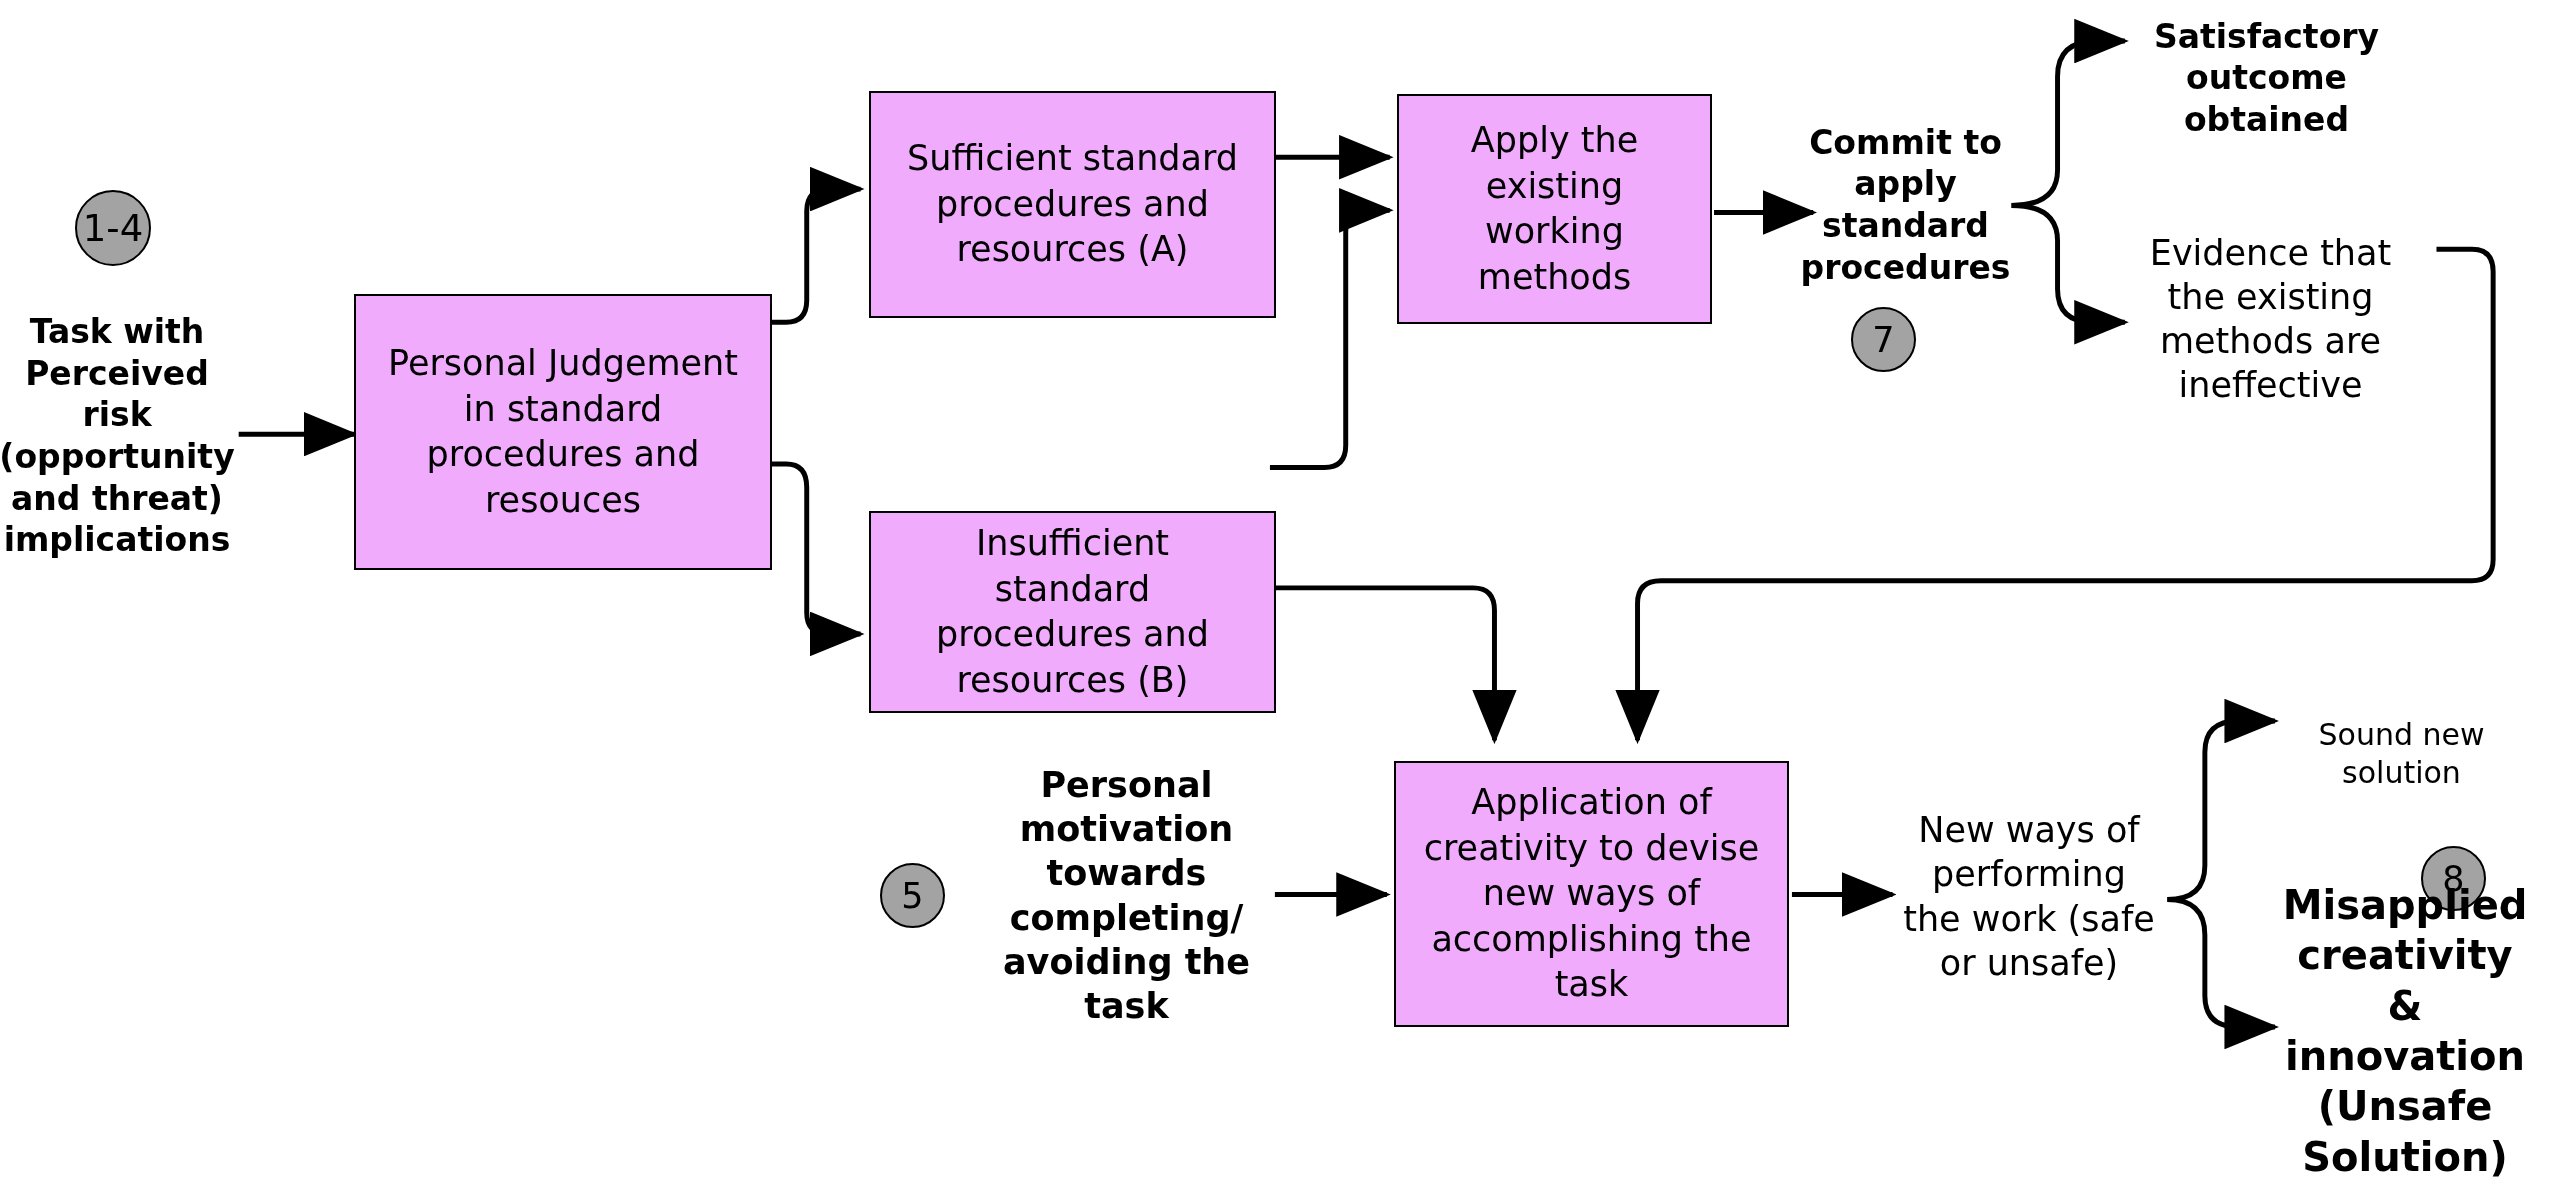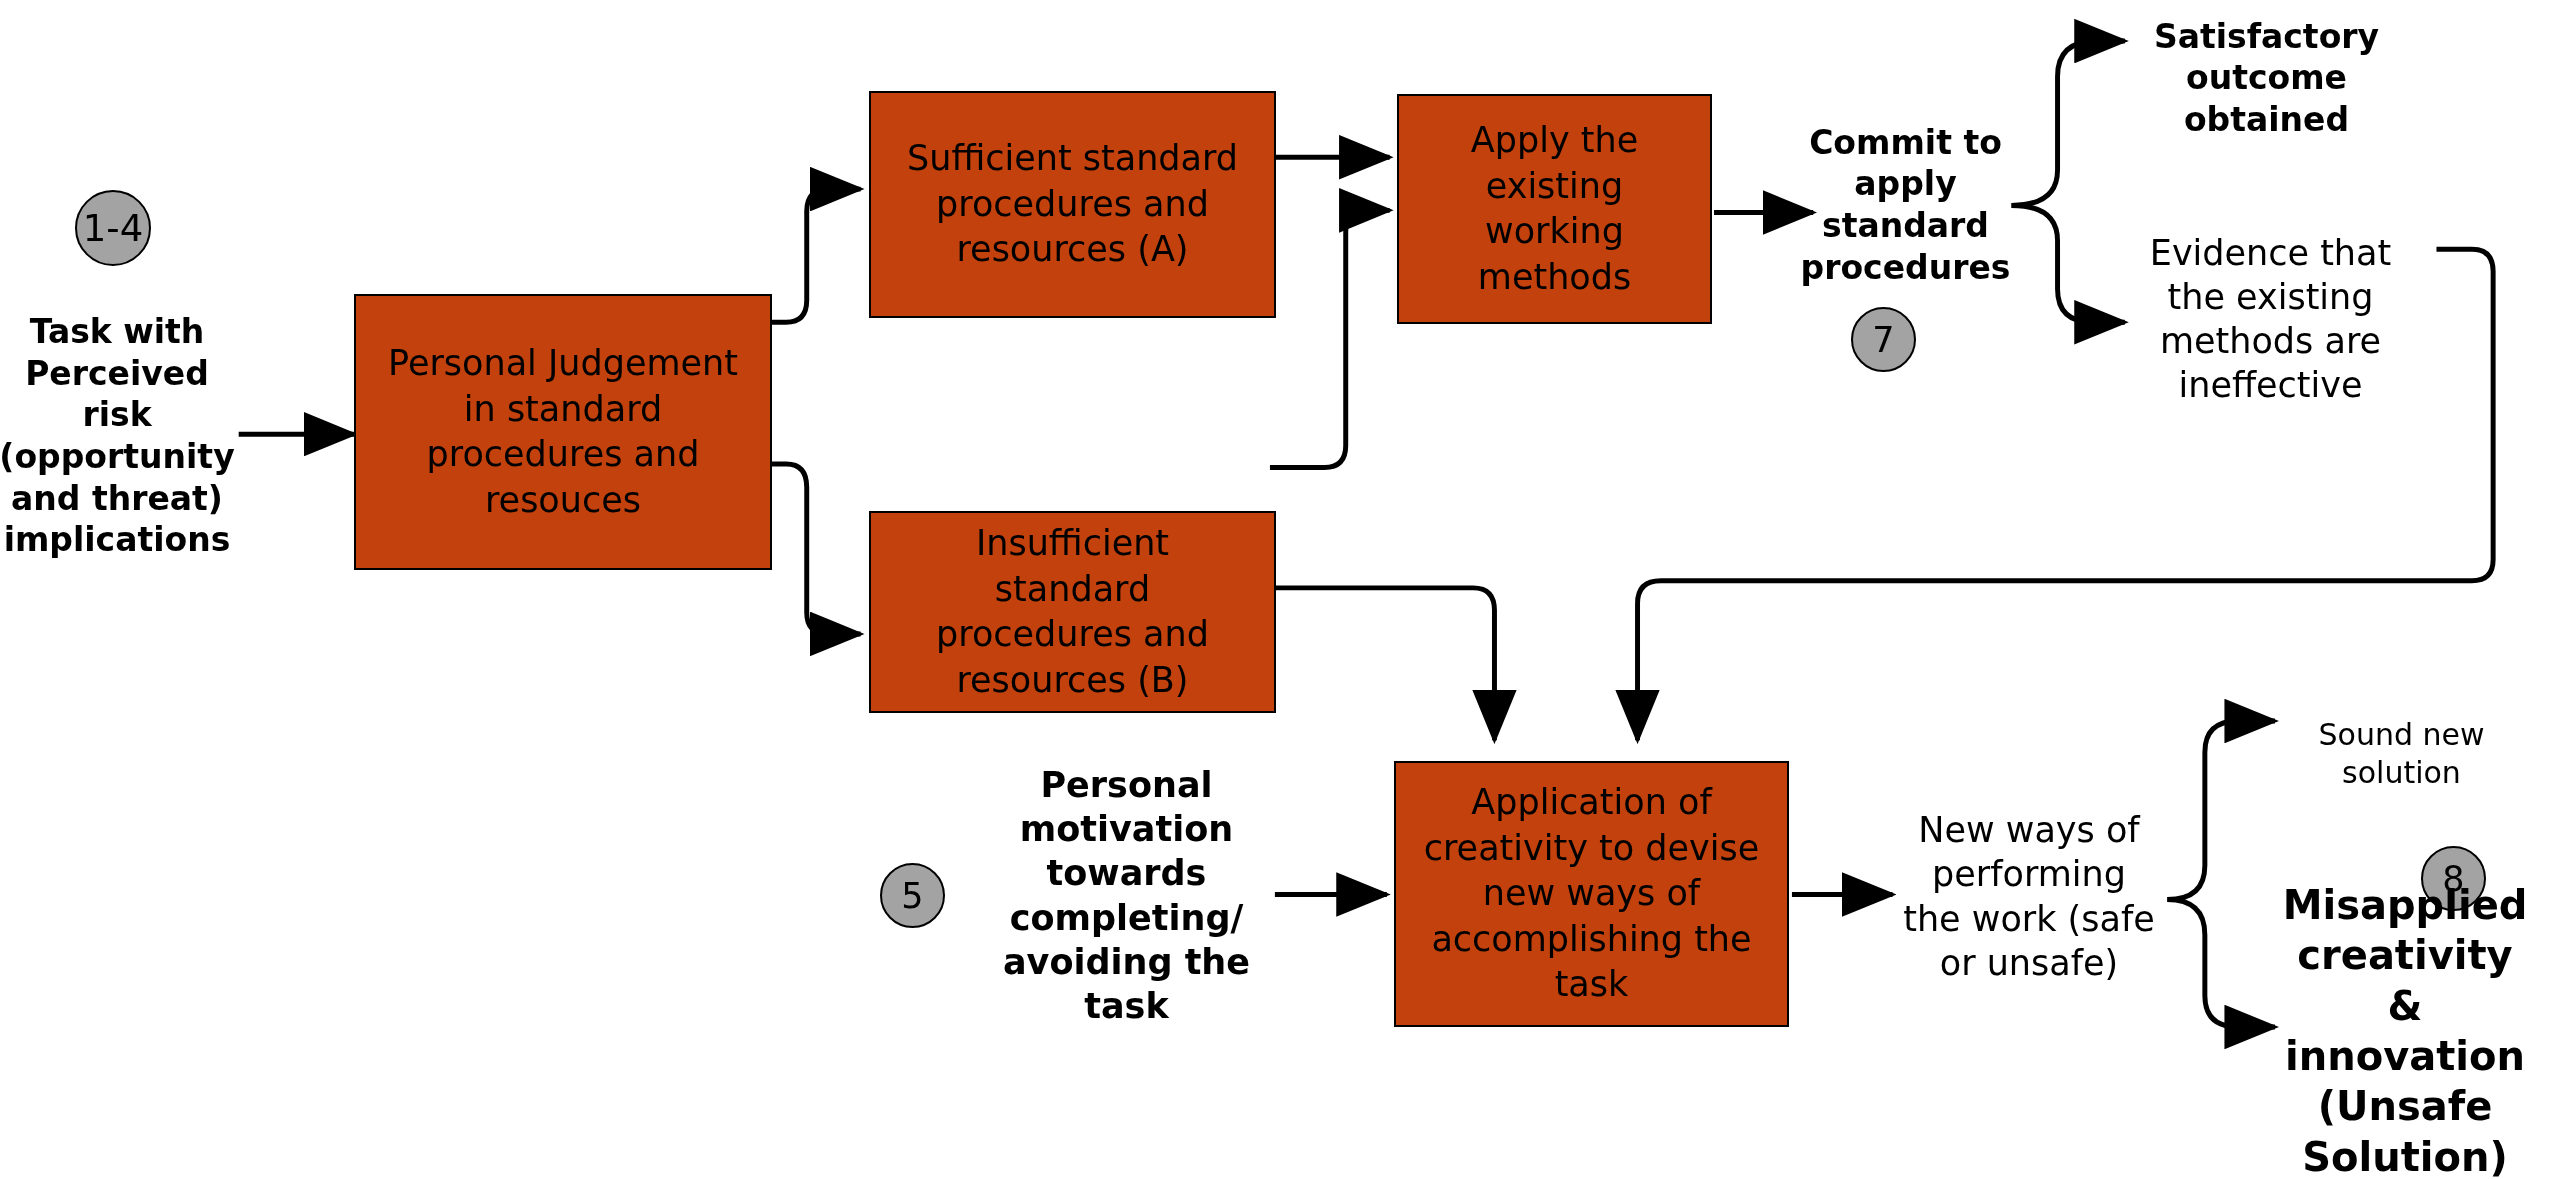--- a/index.html
+++ b/index.html
@@ -8,21 +8,21 @@
     width:2576px;height:1180px;
     background:#ffffff;
     font-family:"DejaVu Sans","Liberation Sans",sans-serif;
     overflow:hidden;
   }
   svg.layer{position:absolute;left:0;top:0;width:2576px;height:1180px;}
   .node-box{
     position:absolute;
     box-sizing:border-box;
     border:2.8px solid #000000;
-    background:#c2410c;
+    background:#f0abfc;
     display:flex;align-items:center;justify-content:center;
     text-align:center;
     color:#000000;
     line-height:1.30;
     white-space:pre-line;
   }
   .free-text{
     position:absolute;
     text-align:center;
     color:#000000;

